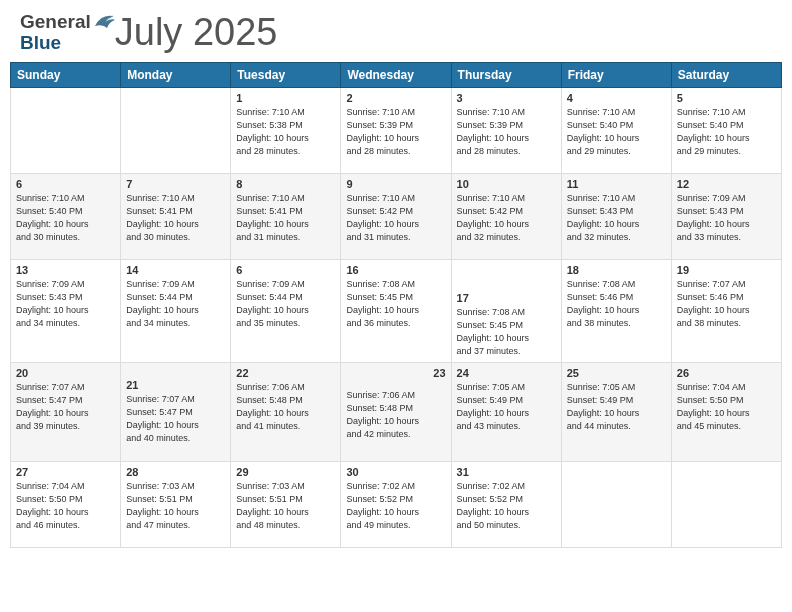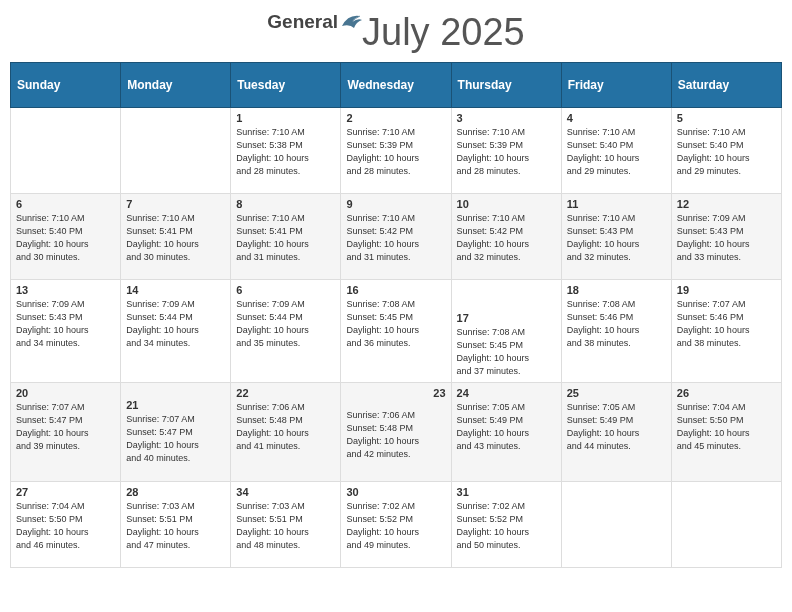--- a/index.html
+++ b/index.html
@@ -11,43 +11,46 @@
       text-align: left;
       padding: 5px 6px;
       font-size: 12px;
       font-weight: bold;
       border: 1px solid #1a5276;
     }
   </style>
 </head>
 <body>
 
-<div style="display:flex; justify-content:center; align-items:flex-start; padding:12px 20px 8px 20px;">
+<div style="display:flex; justify-content:flex-start; align-items:flex-start; padding:12px 20px 8px 20px;">
   <div style="display:flex; align-items:center;">
     <div style="line-height:1.1;">
       <div style="display:flex; align-items:center;">
         <span style="font-size:19px; font-weight:bold; color:#444;">General</span>
         <svg width="22" height="18" viewBox="0 0 22 18" style="margin-left:2px; margin-top:-2px;">
           <path d="M2 14 Q8 2 20 4 Q14 6 12 10 Q18 6 22 8 Q16 10 14 16 Q10 12 2 14Z" fill="#1a5276" opacity="0.8"></path>
           <path d="M12 10 Q14 7 20 4" stroke="#1a5276" stroke-width="0.5" fill="none"></path>
         </svg>
       </div>
+      <div>
+        <span style="font-size:19px; font-weight:bold; color:#1a5276;">Blue</span>
+      </div>
     </div>
   </div>
 
   <div style="text-align:right;">
     <div style="font-size:38px; color:#555; font-weight:300; line-height:1.1;">July 2025</div>
   </div>
 </div>
 
 <table style="width:calc(100% - 20px); margin:0 10px; border-collapse:collapse;">
   <thead>
     <tr class="cal-header">
       <th style="background:#2471a3; color:#fff; padding:5px 6px; font-size:12px; border:1px solid #1a5276; text-align:left;">Sunday</th>
-      <th style="background:#2471a3; color:#fff; padding:15px 6px; font-size:12px; border:1px solid #1a5276; text-align:left;">Monday</th>
+      <th style="background:#2471a3; color:#fff; padding:5px 6px; font-size:12px; border:1px solid #1a5276; text-align:left;">Monday</th>
       <th style="background:#2471a3; color:#fff; padding:5px 6px; font-size:12px; border:1px solid #1a5276; text-align:left;">Tuesday</th>
       <th style="background:#2471a3; color:#fff; padding:5px 6px; font-size:12px; border:1px solid #1a5276; text-align:left;">Wednesday</th>
       <th style="background:#2471a3; color:#fff; padding:5px 6px; font-size:12px; border:1px solid #1a5276; text-align:left;">Thursday</th>
       <th style="background:#2471a3; color:#fff; padding:5px 6px; font-size:12px; border:1px solid #1a5276; text-align:left;">Friday</th>
       <th style="background:#2471a3; color:#fff; padding:5px 6px; font-size:12px; border:1px solid #1a5276; text-align:left;">Saturday</th>
     </tr>
   </thead>
   <tbody id="cal-body">
   <tr>
         <td style="vertical-align: top; border: 1px solid rgb(221, 221, 221); padding: 4px 5px; font-size: 9px; color: rgb(51, 51, 51); height: 86px; background: rgb(255, 255, 255);"></td>
@@ -250,21 +253,21 @@
 and 46 minutes.</span>
         </td>
         <td style="vertical-align: top; border: 1px solid rgb(221, 221, 221); padding: 4px 5px; font-size: 9px; color: rgb(51, 51, 51); height: 86px; background: rgb(255, 255, 255);">
           <span style="font-size: 11px; font-weight: bold; display: block; margin-bottom: 2px;">28</span>
           <span style="font-size: 9px; color: rgb(51, 51, 51); line-height: 1.45; white-space: pre-line; display: block;">Sunrise: 7:03 AM
 Sunset: 5:51 PM
 Daylight: 10 hours
 and 47 minutes.</span>
         </td>
         <td style="vertical-align: top; border: 1px solid rgb(221, 221, 221); padding: 4px 5px; font-size: 9px; color: rgb(51, 51, 51); height: 86px; background: rgb(255, 255, 255);">
-          <span style="font-size: 11px; font-weight: bold; display: block; margin-bottom: 2px;">34</span>
+          <span style="font-size: 11px; font-weight: bold; display: block; margin-bottom: 2px;">29</span>
           <span style="font-size: 9px; color: rgb(51, 51, 51); line-height: 1.45; white-space: pre-line; display: block;">Sunrise: 7:03 AM
 Sunset: 5:51 PM
 Daylight: 10 hours
 and 48 minutes.</span>
         </td>
         <td style="vertical-align: top; border: 1px solid rgb(221, 221, 221); padding: 4px 5px; font-size: 9px; color: rgb(51, 51, 51); height: 86px; background: rgb(255, 255, 255);">
           <span style="font-size: 11px; font-weight: bold; display: block; margin-bottom: 2px;">30</span>
           <span style="font-size: 9px; color: rgb(51, 51, 51); line-height: 1.45; white-space: pre-line; display: block;">Sunrise: 7:02 AM
 Sunset: 5:52 PM
 Daylight: 10 hours

